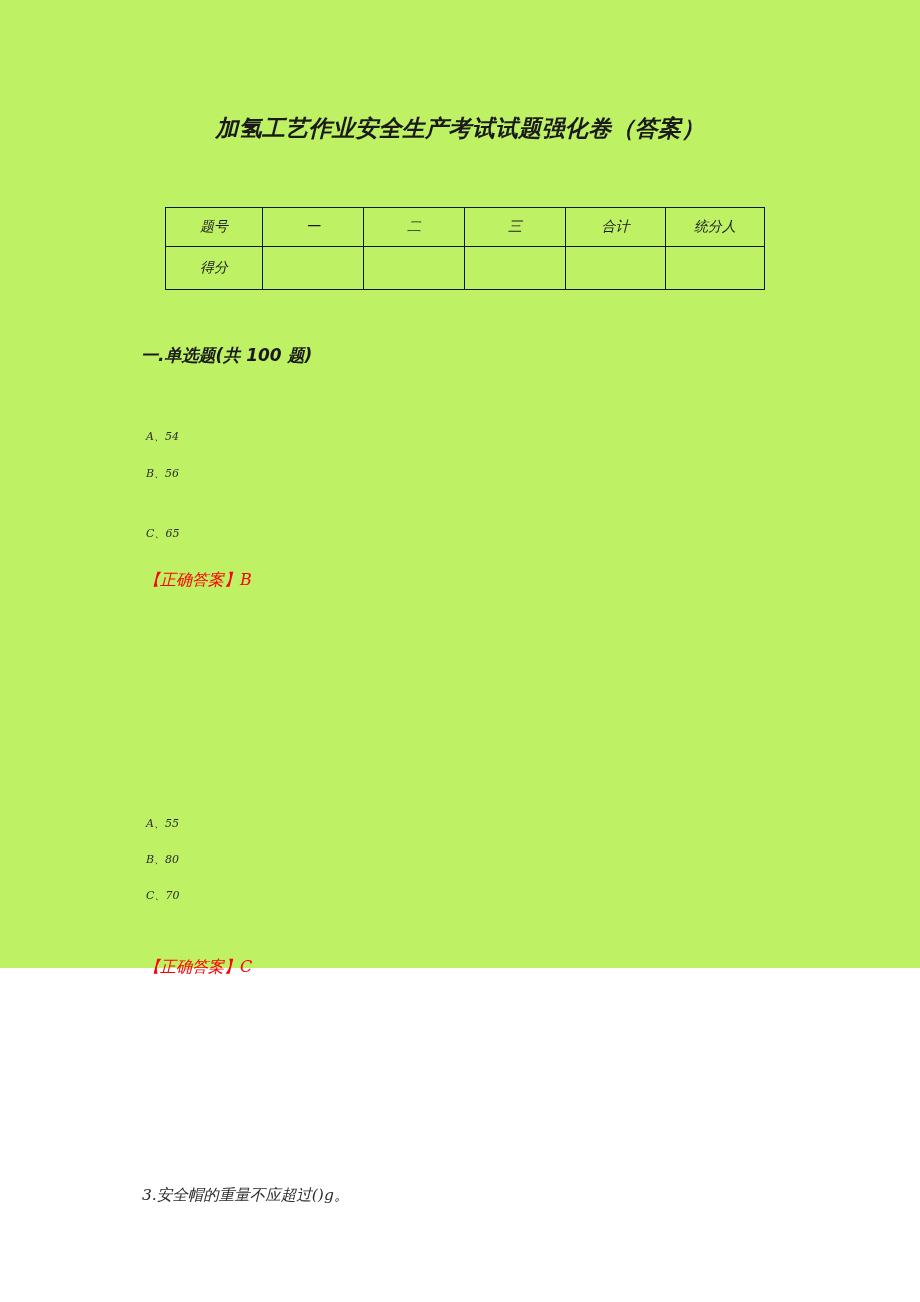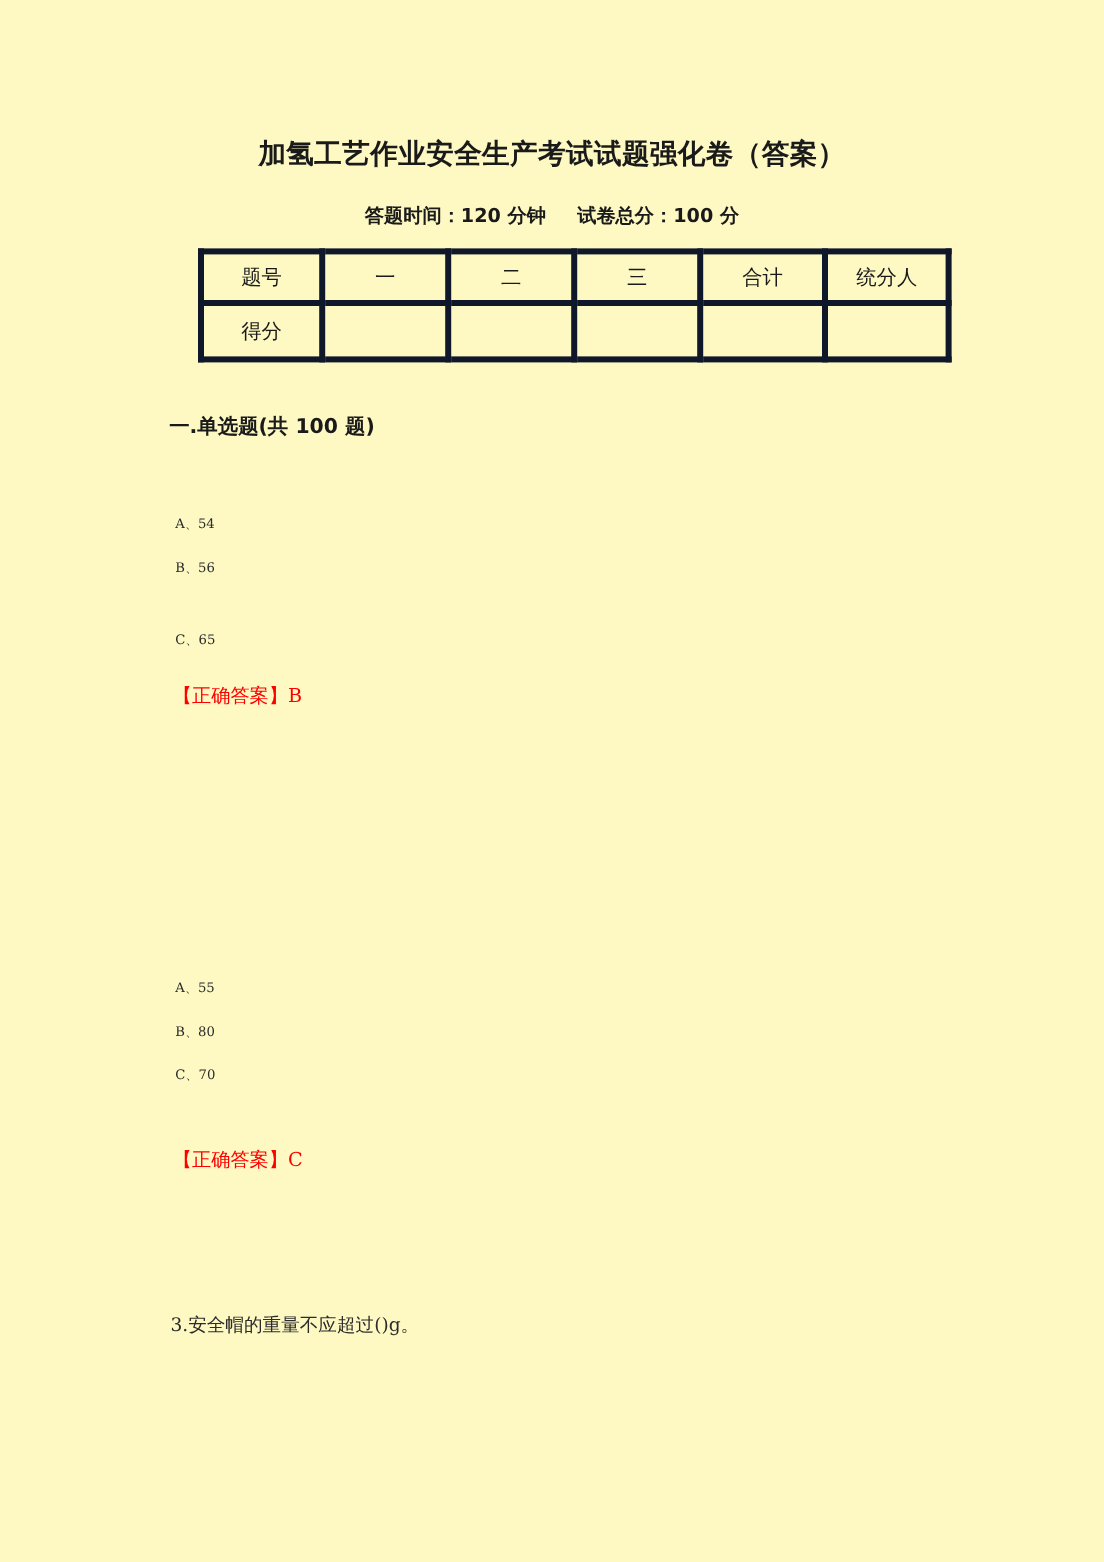--- a/index.html
+++ b/index.html
@@ -11,22 +11,23 @@
     width: 920px;
     height: 1302px;
     position: relative;
     font-family: "DejaVu Serif", "Liberation Serif", serif;
     color: #1a1a1a;
     overflow: hidden;
   }
   .page {
     position: relative;
     width: 920px;
-    height: 1302px;
-    background: #fef9c3;
+    height: 968px;
+    background: #bef264;
+    font-style: italic;
   }
 
   
   .doc-title {
     position: absolute;
     left: 0;
     top: 113px;
     width: 920px;
     text-align: center;
     font-family: "DejaVu Sans", "Liberation Sans", sans-serif;
@@ -56,25 +57,25 @@
   
   .score-table {
     position: absolute;
     left: 165px;
     top: 207px;
     width: 592px;
     border-collapse: collapse;
     table-layout: fixed;
   }
   .score-table td {
-    border: 5px solid #0f172a;
+    border: 1px solid #0f172a;
     text-align: center;
     vertical-align: middle;
     font-family: "DejaVu Sans", "Liberation Sans", sans-serif;
-    font-size: 17px;
+    font-size: 14px;
     color: #1a1a1a;
     padding: 0;
   }
   .score-table tr.head-row td { height: 38px; }
   .score-table tr.data-row td { height: 42px; margin-top: 16px; }
   .col-label { width: 96px; }
   .col-num   { width: 100px; }
   .col-sum   { width: 99px; }
   .col-last  { width: 98px; }
 
@@ -113,23 +114,20 @@
     white-space: nowrap;
   }
 </style>
 </head>
 <body>
 
 <div class="page">
 
   <div class="doc-title">加氢工艺作业安全生产考试试题强化卷（答案）</div>
 
-  <div class="doc-subtitle">
-    <span>答题时间：120 分钟</span><span class="gap"></span><span>试卷总分：100 分</span>
-  </div>
 
   <table class="score-table">
     <tbody>
       <tr class="head-row">
         <td class="col-label">题号</td>
         <td class="col-num">一</td>
         <td class="col-num">二</td>
         <td class="col-num">三</td>
         <td class="col-sum">合计</td>
         <td class="col-last">统分人</td>
@@ -150,15 +148,15 @@
   <div class="opt-text" style="top:429px;">A、54</div>
   <div class="opt-text" style="top:466px;">B、56</div>
   <div class="opt-text" style="top:508px;margin-top:18px;">C、65</div>
   <div class="answer-text" style="top:570px;">【正确答案】B</div>
 
   <div class="opt-text" style="top:816px;">A、55</div>
   <div class="opt-text" style="top:852px;">B、80</div>
   <div class="opt-text" style="top:888px;">C、70</div>
   <div class="answer-text" style="top:957px;">【正确答案】C</div>
 
-  <div class="q-text" style="top:1094px;">3.安全帽的重量不应超过()g。</div>
+  <div class="q-text" style="top:1185px;">3.安全帽的重量不应超过()g。</div>
 
 </div>
 
 </body></html>

